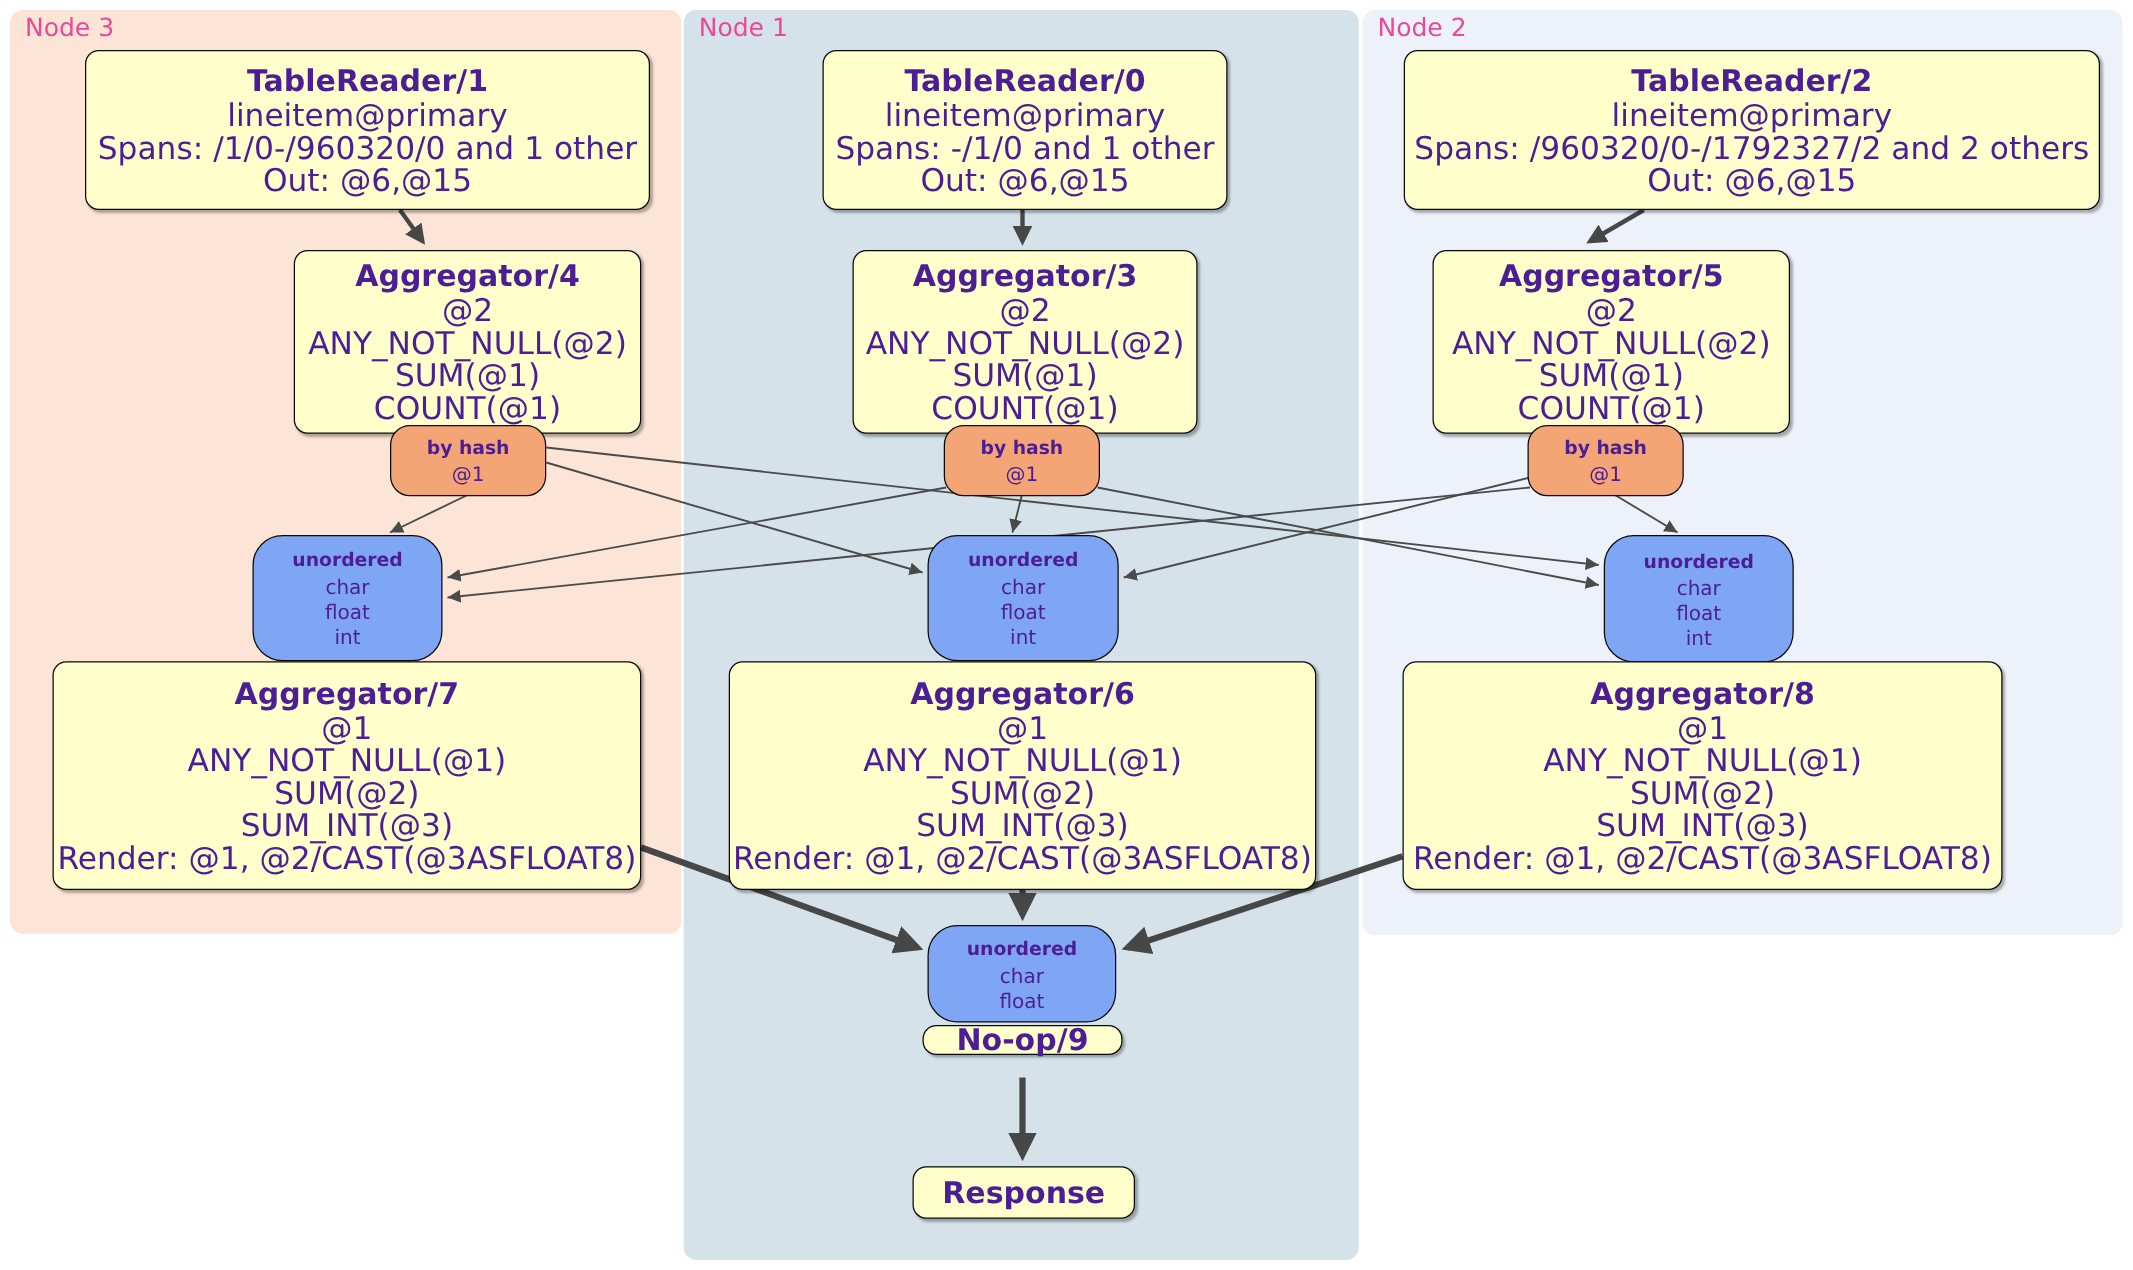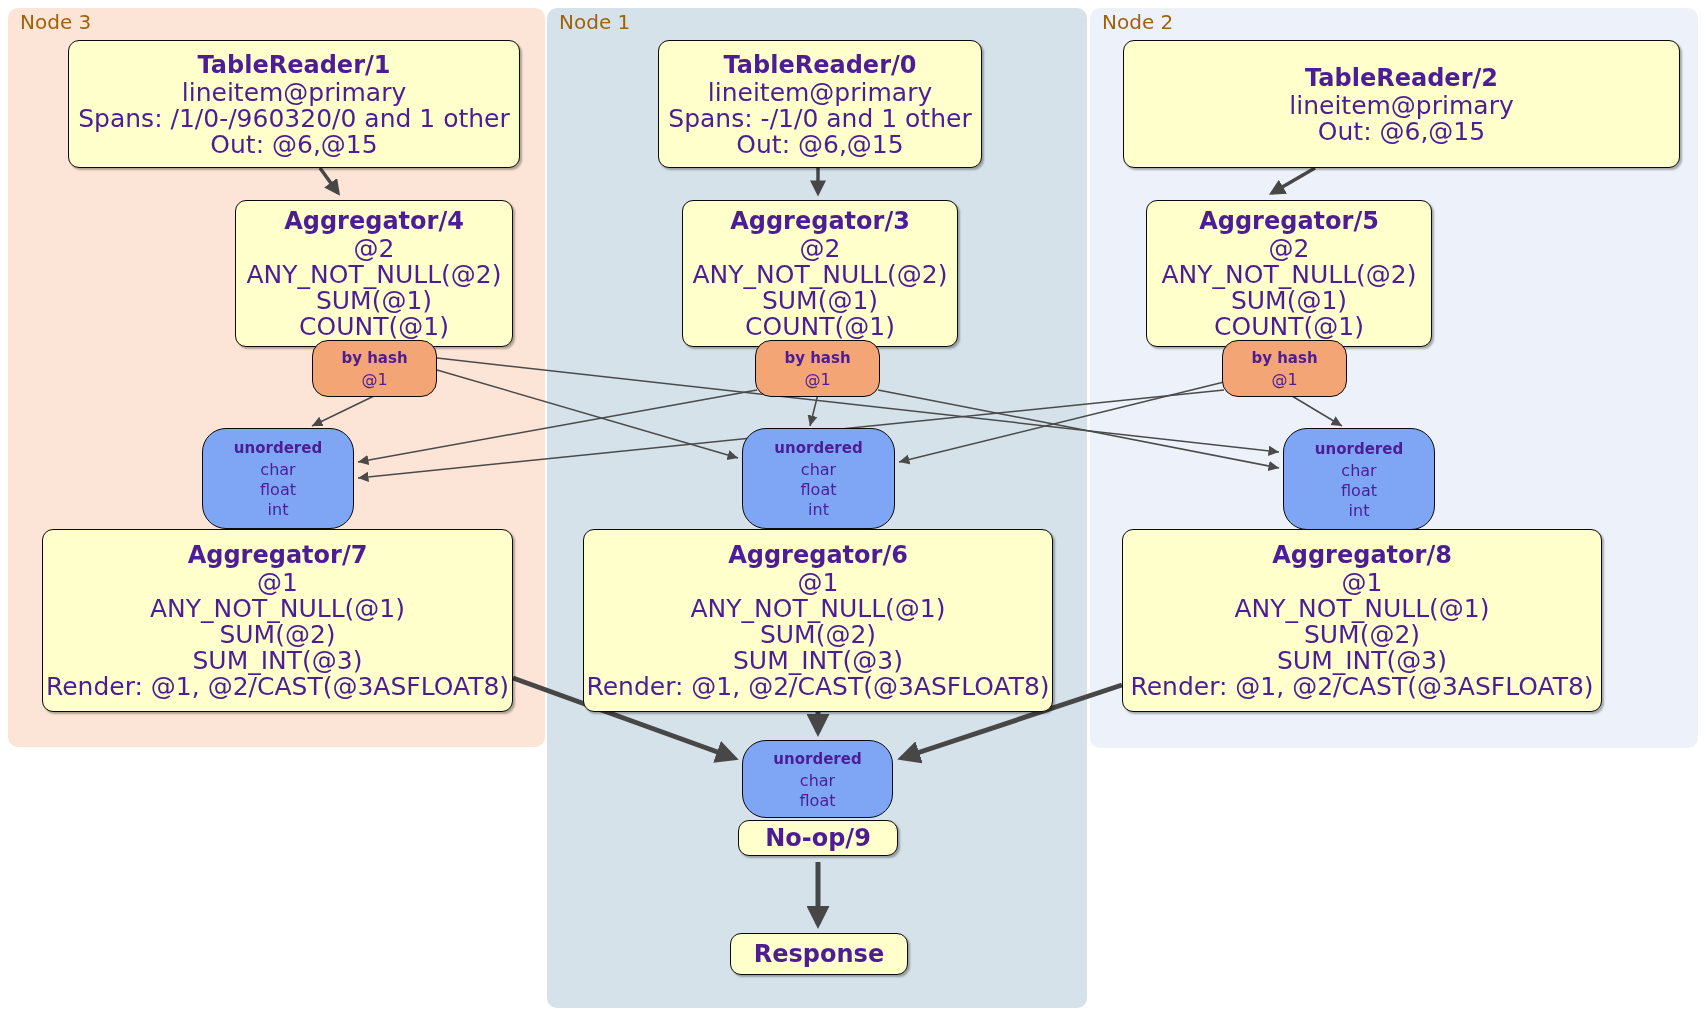--- a/index.html
+++ b/index.html
@@ -14,21 +14,21 @@
     position:absolute;
     border-radius:10px;
     z-index:0;
   }
   .region-node3{background:#fce5d6;}
   .region-node1{background:#d5e2ea;}
   .region-node2{background:#ecf1fa;}
   .region-label{
     position:absolute;
     font-size:20px;
-    color:#a16207;
+    color:#ec4899;
     white-space:nowrap;
   }
   #edges{
     position:absolute;left:0;top:0;z-index:1;
   }
   .edge-thin{stroke:#4a4a4a;stroke-width:1.5;fill:none;}
   .edge-mid{stroke:#474747;stroke-width:3.5;fill:none;}
   .edge-thick{stroke:#474747;stroke-width:5;fill:none;}
   .box{
     position:absolute;
@@ -176,31 +176,32 @@
     <div class="proc-line">SUM_INT(@3)</div>
     <div class="proc-line">Render: @1, @2/CAST(@3ASFLOAT8)</div>
   </div>
 
   <div class="box sync" style="left:742px;top:740px;width:151px;height:78px;">
     <div class="small-title">unordered</div>
     <div class="small-line">char</div>
     <div class="small-line">float</div>
   </div>
 
-  <div class="box proc" style="left:738px;top:820px;width:160px;height:36px;">
+  <div class="box proc" style="left:738px;top:820px;width:160px;height:24px;">
     <div class="proc-title">No-op/9</div>
   </div>
 
   <div class="box proc" style="left:730px;top:933px;width:178px;height:42px;">
     <div class="proc-title">Response</div>
   </div>
 
   <div class="box proc" style="left:1123px;top:40px;width:557px;height:128px;">
     <div class="proc-title">TableReader/2</div>
     <div class="proc-line">lineitem@primary</div>
+    <div class="proc-line">Spans: /960320/0-/1792327/2 and 2 others</div>
     <div class="proc-line">Out: @6,@15</div>
   </div>
 
   <div class="box proc" style="left:1146px;top:200px;width:286px;height:147px;">
     <div class="proc-title">Aggregator/5</div>
     <div class="proc-line">@2</div>
     <div class="proc-line">ANY_NOT_NULL(@2)</div>
     <div class="proc-line">SUM(@1)</div>
     <div class="proc-line">COUNT(@1)</div>
   </div>

